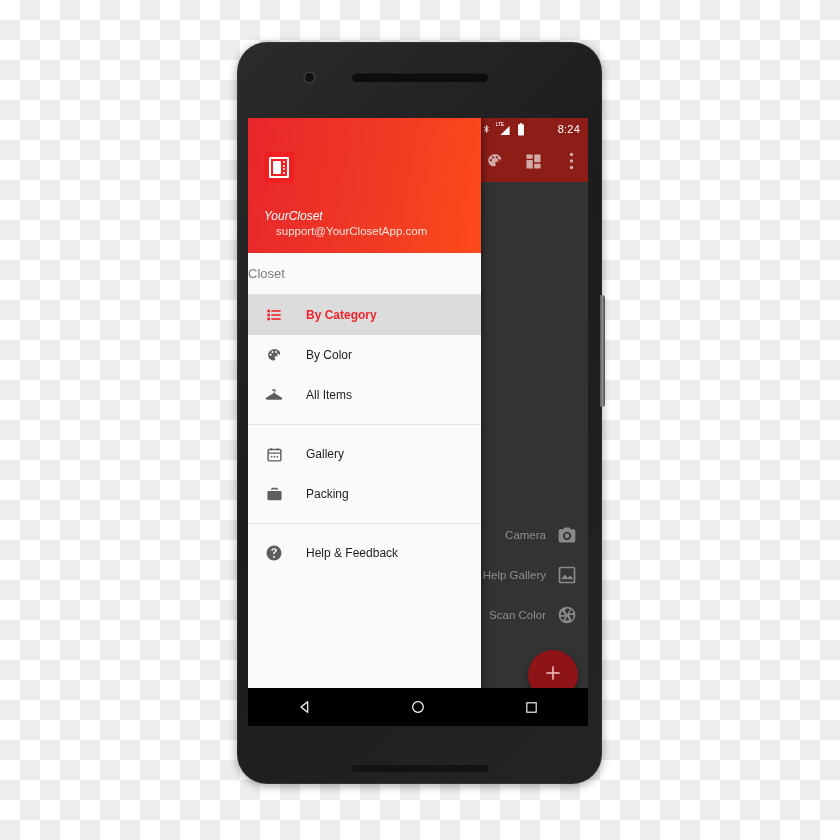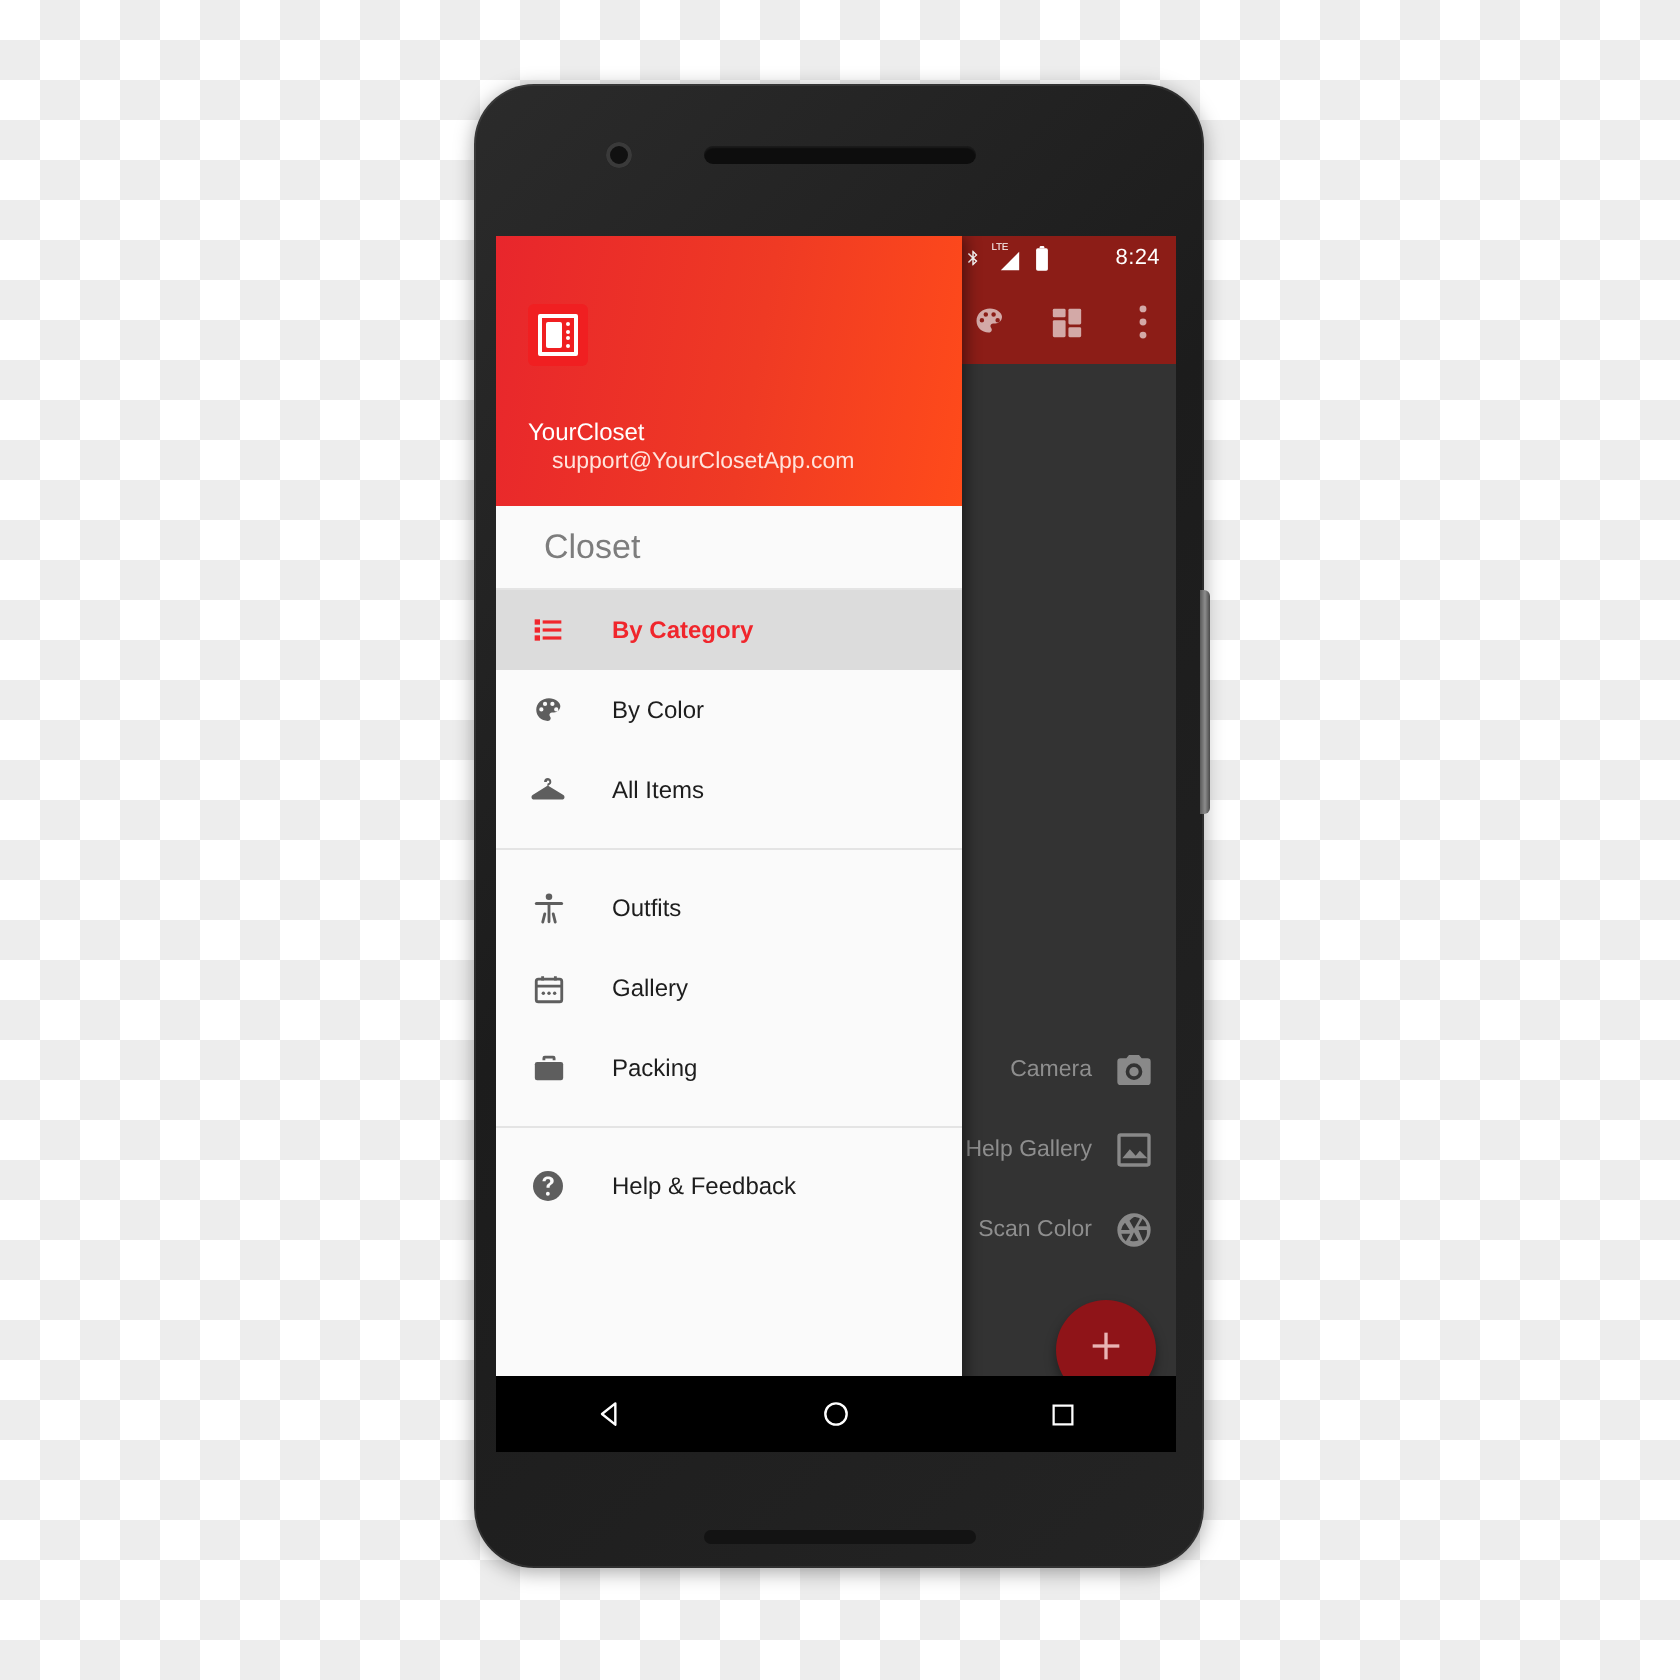--- a/index.html
+++ b/index.html
@@ -94,26 +94,26 @@
     box-sizing:border-box;padding:0 16px;
   }
   .app-logo{
     position:absolute;left:16px;top:34px;width:30px;height:31px;background:#f01f21;
     border-radius:3px;display:flex;align-items:center;justify-content:center;
   }
   .logo-inner{width:20px;height:21px;border:2px solid #fff;border-radius:1px;display:flex;box-sizing:border-box;padding:2px;gap:2px;}
   .logo-left{width:8px;background:#fff;border-radius:1px;}
   .logo-right{flex:1;display:flex;flex-direction:column;justify-content:space-between;}
   .logo-bar{height:2px;background:#fff;border-radius:1px;}
-  .acct-name{position:absolute;left:16px;top:91px;color:#fff;font-size:12px;}
+  .acct-name{position:absolute;left:16px;top:91px;color:#fff;font-size:12px;font-style:italic;}
   .acct-mail{position:absolute;left:28px;top:107px;color:#ffe3dc;font-size:11.5px;}
 
   .section-label{
-    height:42px;display:flex;align-items:center;padding-left:24px;box-sizing:border-box;
-    color:#7d7d7d;font-size:17px;border-bottom:1px solid #e4e4e4;
+    height:42px;display:flex;align-items:center;padding-left:0;box-sizing:border-box;
+    color:#7d7d7d;font-size:13px;border-bottom:1px solid #e4e4e4;
   }
   .nav-item{
     height:40px;display:flex;align-items:center;padding-left:16px;box-sizing:border-box;gap:22px;
   }
   .nav-item.active{background:#dcdcdc;}
   .nav-ico{width:20px;height:20px;display:flex;align-items:center;justify-content:center;flex:0 0 20px;}
   .nav-label{font-size:12px;color:#1d1d1d;}
   .nav-item.active .nav-label{color:#f0262c;font-weight:bold;}
   .divider{height:1px;background:#e4e4e4;margin:9px 0;}
 
@@ -272,32 +272,20 @@
         <span class="nav-ico">
           <svg width="18" height="18" viewBox="0 0 24 24" fill="#5e5e5e">
             <path d="M12 4a2.6 2.6 0 00-2.6 2.6h1.8c0-.5.4-.9.8-.9s.9.4.9.9c0 .4-.2.6-.7.9l-.6.4v1.3L2 15.2c-.7.4-1 1-1 1.6 0 .9.8 1.6 1.8 1.6h18.4c1 0 1.8-.7 1.8-1.6 0-.6-.3-1.2-1-1.6l-9.6-5.9v-.4c1-.5 1.8-1.2 1.8-2.3A2.6 2.6 0 0012 4z"></path>
           </svg>
         </span>
         <span class="nav-label">All Items</span>
       </div>
 
       <div class="divider"></div>
 
-      <div class="nav-item">
-        <span class="nav-ico">
-          <svg width="17" height="17" viewBox="0 0 24 24" fill="#5e5e5e">
-            <circle cx="12" cy="3.4" r="2.3"></circle>
-            <rect x="2" y="7" width="20" height="2.2" rx="1.1"></rect>
-            <rect x="11" y="8" width="2" height="14" rx="1"></rect>
-            <rect x="7.4" y="14.4" width="2" height="8" rx="1" transform="rotate(14 8.4 18)"></rect>
-            <rect x="14.6" y="14.4" width="2" height="8" rx="1" transform="rotate(-14 15.6 18)"></rect>
-          </svg>
-        </span>
-        <span class="nav-label">Outfits</span>
-      </div>
 
       <div class="nav-item">
         <span class="nav-ico">
           <svg width="17" height="17" viewBox="0 0 24 24" fill="none" stroke="#5e5e5e" stroke-width="2">
             <rect x="3" y="5" width="18" height="16" rx="1.5"></rect>
             <path d="M3 10h18M7.5 3v3M16.5 3v3"></path>
             <g fill="#5e5e5e" stroke="none">
                 <circle cx="8" cy="15" r="1.2"></circle>
                 <circle cx="12" cy="15" r="1.2"></circle>
                 <circle cx="16" cy="15" r="1.2"></circle>

